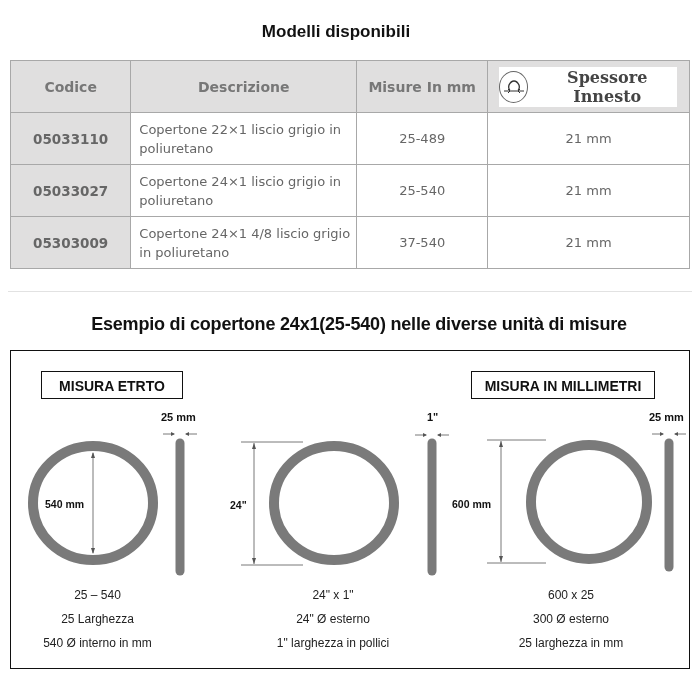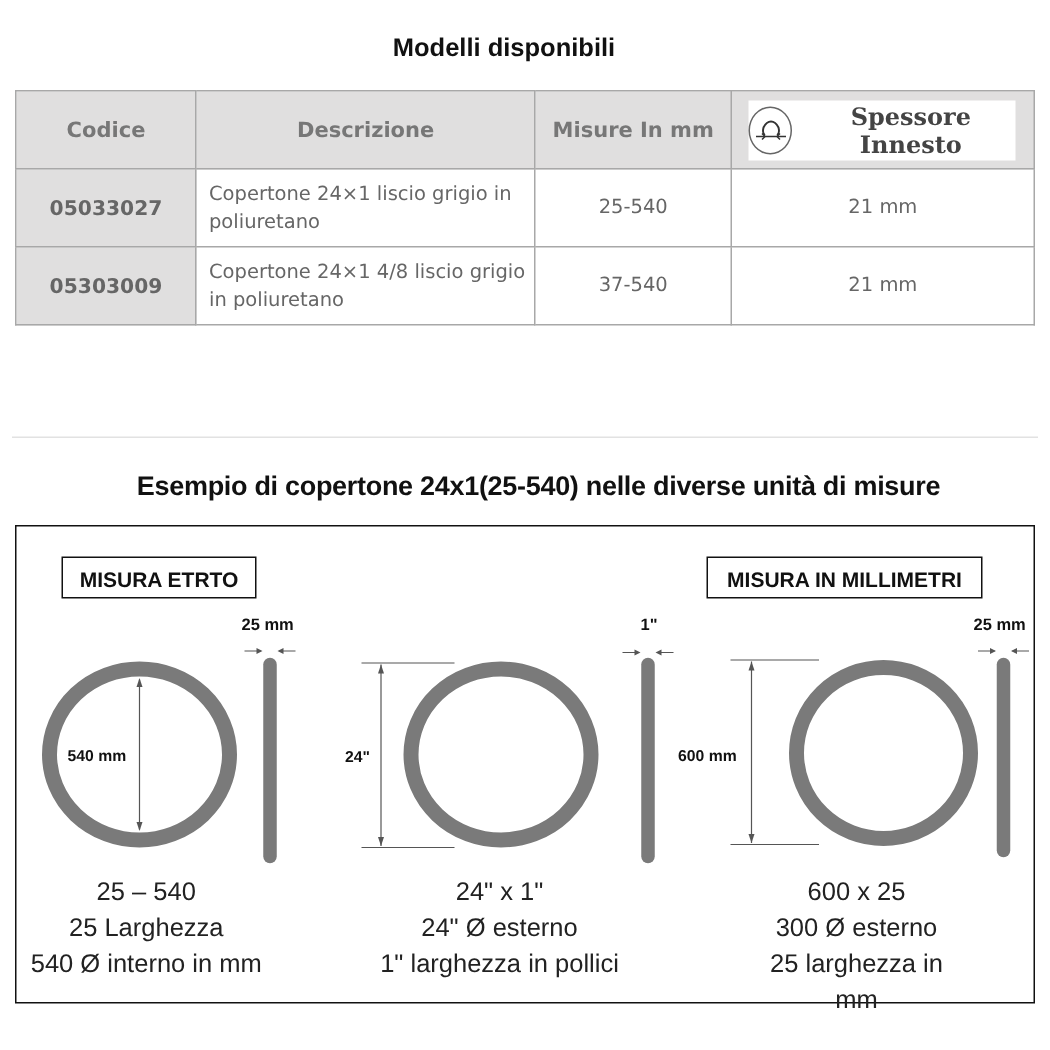--- a/index.html
+++ b/index.html
@@ -13,21 +13,21 @@
   table.models td.desc{text-align:left;padding-left:8px;line-height:19px;font-size:13px;}
   .col1{width:119px}.col2{width:228px}.col3{width:131px}.col4{width:201px}
   .spess{display:flex;align-items:center;justify-content:center;background:#fff;margin:4px 11px 4px 10px;height:40px;}
   .spess .circ{width:30px;height:30px;border:1px solid #666;border-radius:50%;display:flex;align-items:center;justify-content:center;margin-right:9px;}
   .spess .lbl{font-family:"DejaVu Serif",serif;font-weight:bold;font-size:16px;color:#444;}
   .divider{position:absolute;left:8px;right:8px;top:291px;height:1px;background:#e2e2e2;}
   .title2{position:absolute;left:0;top:314px;width:718px;text-align:center;font-size:18px;font-weight:bold;color:#111;letter-spacing:-0.2px;}
   .box{position:absolute;left:10px;top:350px;width:680px;height:319px;border:1.5px solid #111;box-sizing:border-box;}
   .panel{position:absolute;top:0;height:319px;}
   .ptitle{position:absolute;top:20px;border:1.5px solid #111;font-weight:bold;font-size:14px;color:#111;text-align:center;height:28px;line-height:28px;box-sizing:border-box;}
-  .caption{position:absolute;top:232px;text-align:center;font-size:17px;color:#222;line-height:24px;}
+  .caption{position:absolute;top:232px;text-align:center;font-size:12px;color:#222;line-height:24px;}
   .dimlbl{position:absolute;font-size:10.5px;font-weight:bold;color:#111;}
   .widlbl{position:absolute;font-size:11px;font-weight:bold;color:#111;}
 </style>
 </head>
 <body>
 
 <div class="title1">Modelli disponibili</div>
 
 <table class="models">
   <thead>
@@ -45,20 +45,26 @@
               <path d="M17 10 L15 12 L17 14" fill="none" stroke="#333" stroke-width="1"></path>
             </svg>
           </span>
           <span class="lbl">Spessore Innesto</span>
         </div>
       </th>
     </tr>
   </thead>
   <tbody>
     <tr>
+      <td class="code">05033110</td>
+      <td class="desc">Copertone 22×1 liscio grigio in poliuretano</td>
+      <td>25-489</td>
+      <td>21 mm</td>
+    </tr>
+    <tr>
       <td class="code">05033027</td>
       <td class="desc">Copertone 24×1 liscio grigio in poliuretano</td>
       <td>25-540</td>
       <td>21 mm</td>
     </tr>
     <tr>
       <td class="code">05303009</td>
       <td class="desc">Copertone 24×1 4/8 liscio grigio in poliuretano</td>
       <td>37-540</td>
       <td>21 mm</td>
@@ -66,21 +72,21 @@
   </tbody>
 </table>
 
 <div class="divider"></div>
 
 <div class="title2">Esempio di copertone 24x1(25-540) nelle diverse unità di misure</div>
 
 <div class="box">
 
   <div class="panel" style="left:0;width:230px;">
-    <div class="ptitle" style="left:30px;width:130px;">MISURA ETRTO</div>
+    <div class="ptitle" style="left:30px;width:142px;">MISURA ETRTO</div>
     <svg style="position:absolute;left:0;top:0" width="230" height="230">
       <ellipse cx="82" cy="152" rx="60" ry="57" fill="none" stroke="#7a7a7a" stroke-width="10"></ellipse>
       <line x1="82" y1="102" x2="82" y2="202" stroke="#555" stroke-width="0.8"></line>
       <path d="M80 107 L82 101 L84 107" fill="#555"></path>
       <path d="M80 197 L82 203 L84 197" fill="#555"></path>
       <line x1="169" y1="92" x2="169" y2="220" stroke="#7a7a7a" stroke-width="9" stroke-linecap="round"></line>
       <line x1="152" y1="83" x2="163" y2="83" stroke="#555" stroke-width="0.8"></line>
       <line x1="175" y1="83" x2="186" y2="83" stroke="#555" stroke-width="0.8"></line>
       <path d="M160 81 L164 83 L160 85" fill="#555"></path>
       <path d="M178 81 L174 83 L178 85" fill="#555"></path>

